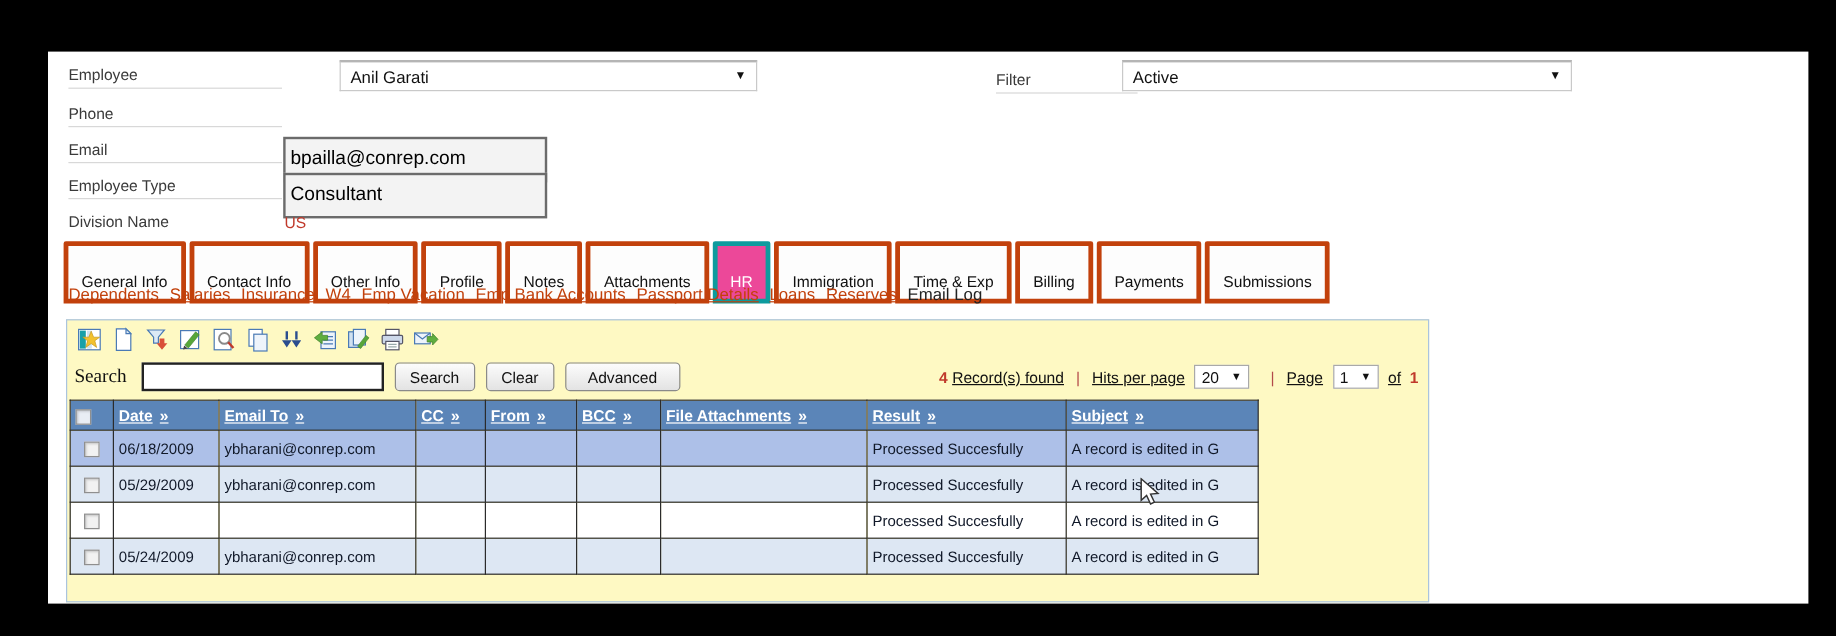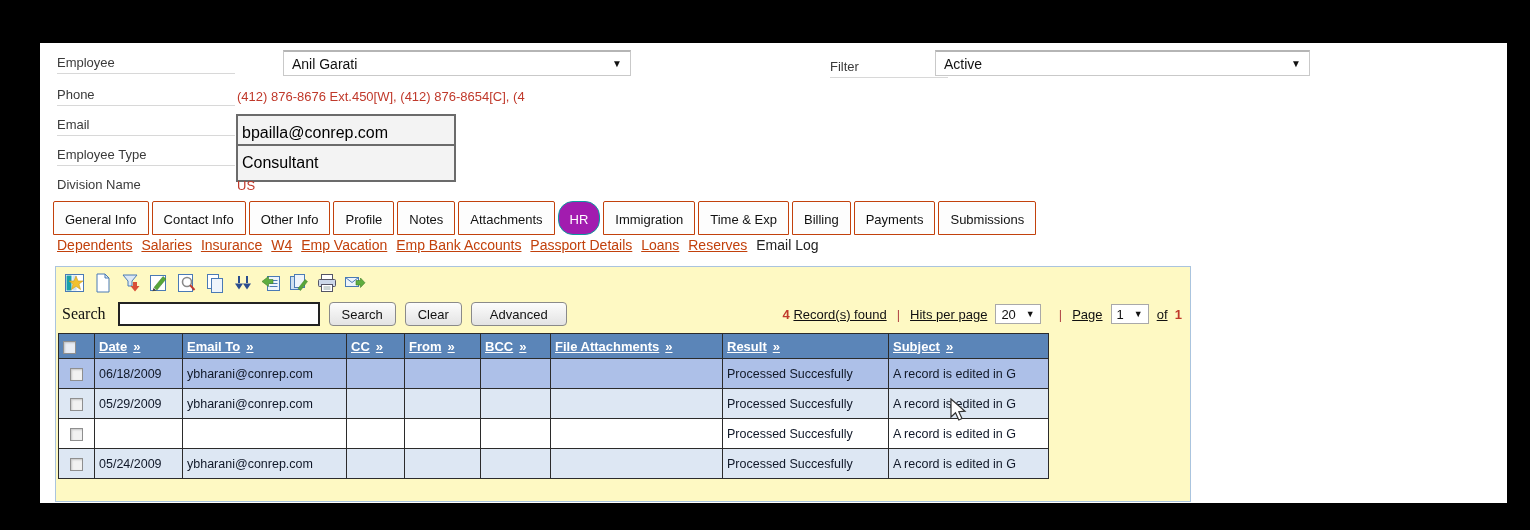--- a/index.html
+++ b/index.html
@@ -11,23 +11,23 @@
   .flabel { position:absolute; color:#3a3a3a; font-size:13px; border-bottom:1px solid #d8d8d8; padding-bottom:3px; }
   .fvalue-red { position:absolute; color:#c0392b; font-size:13px; }
   .dd { position:absolute; height:26px; background:#fff; border:1px solid #c9c9c9; border-top:2px solid #b5b5b5;
         display:flex; align-items:center; padding:0 8px; font-size:14px; color:#111; }
   .dd .arrow { margin-left:auto; font-size:10px; color:#111; }
   .tinput { position:absolute; height:38px; border:2px solid #6b6b6b; background:#f3f3f3; font-size:16px;
         padding:0 4px; font-family:"Liberation Sans", sans-serif; color:#000; }
 
   
   .tabs { position:absolute; left:13px; top:158px; display:flex; gap:3px; align-items:flex-end; }
-  .tab { background:#fdfdfd; border:1px solid #c2410c; border-radius:2px 2px 0 0; padding:10px 11px 7px;
+  .tab { background:#fdfdfd; border:4px solid #c2410c; border-radius:2px 2px 0 0; padding:22px 11px 7px;
          font-size:13px; color:#111; cursor:default; }
-  .tab.active { background:#a21caf; border-color:#0d9b9e; color:#fff;border-radius:15px; }
+  .tab.active { background:#ec4899; border-color:#0d9b9e; color:#fff; }
 
   
   .subnav { position:absolute; left:17px; top:194px; font-size:14px; }
   .subnav a { color:#c2410c; text-decoration:underline; margin-right:5px; }
   .subnav .current { color:#222; }
 
   
   .panel { position:absolute; left:15px; top:223px; width:1136px; height:236px;
            background:#fef9c3; border:1px solid #aac4de; }
   .toolbar { position:absolute; left:6px; top:4px; display:flex; gap:3px; }
@@ -77,21 +77,20 @@
     <span class="arrow">▼</span>
   </div>
 
   <div class="flabel" style="left:770px; top:16px; width:118px;margin-left:20px;">Filter</div>
   <div class="dd" style="left:895px; top:7px; width:375px;">
     <span>Active</span>
     <span class="arrow">▼</span>
   </div>
 
   <div class="flabel" style="left:17px; top:44px; width:178px;">Phone</div>
-  <div class="fvalue-red" style="left:197px; top:46px;">(412) 876-8676 Ext.450[W], (412) 876-8654[C], (4</div>
 
   <div class="flabel" style="left:17px; top:74px; width:178px;">Email</div>
   <input class="tinput" style="left: 196px; top: 71px; width: 220px;" value="bpailla@conrep.com">
 
   <div class="flabel" style="left:17px; top:104px; width:178px;">Employee Type</div>
   <input class="tinput" style="left: 196px; top: 101px; width: 220px;" value="Consultant">
 
   <div class="flabel" style="left:17px; top:134px; width:178px; border-bottom:none;">Division Name</div>
   <div class="fvalue-red" style="left:197px; top:135px;">US</div>
 

